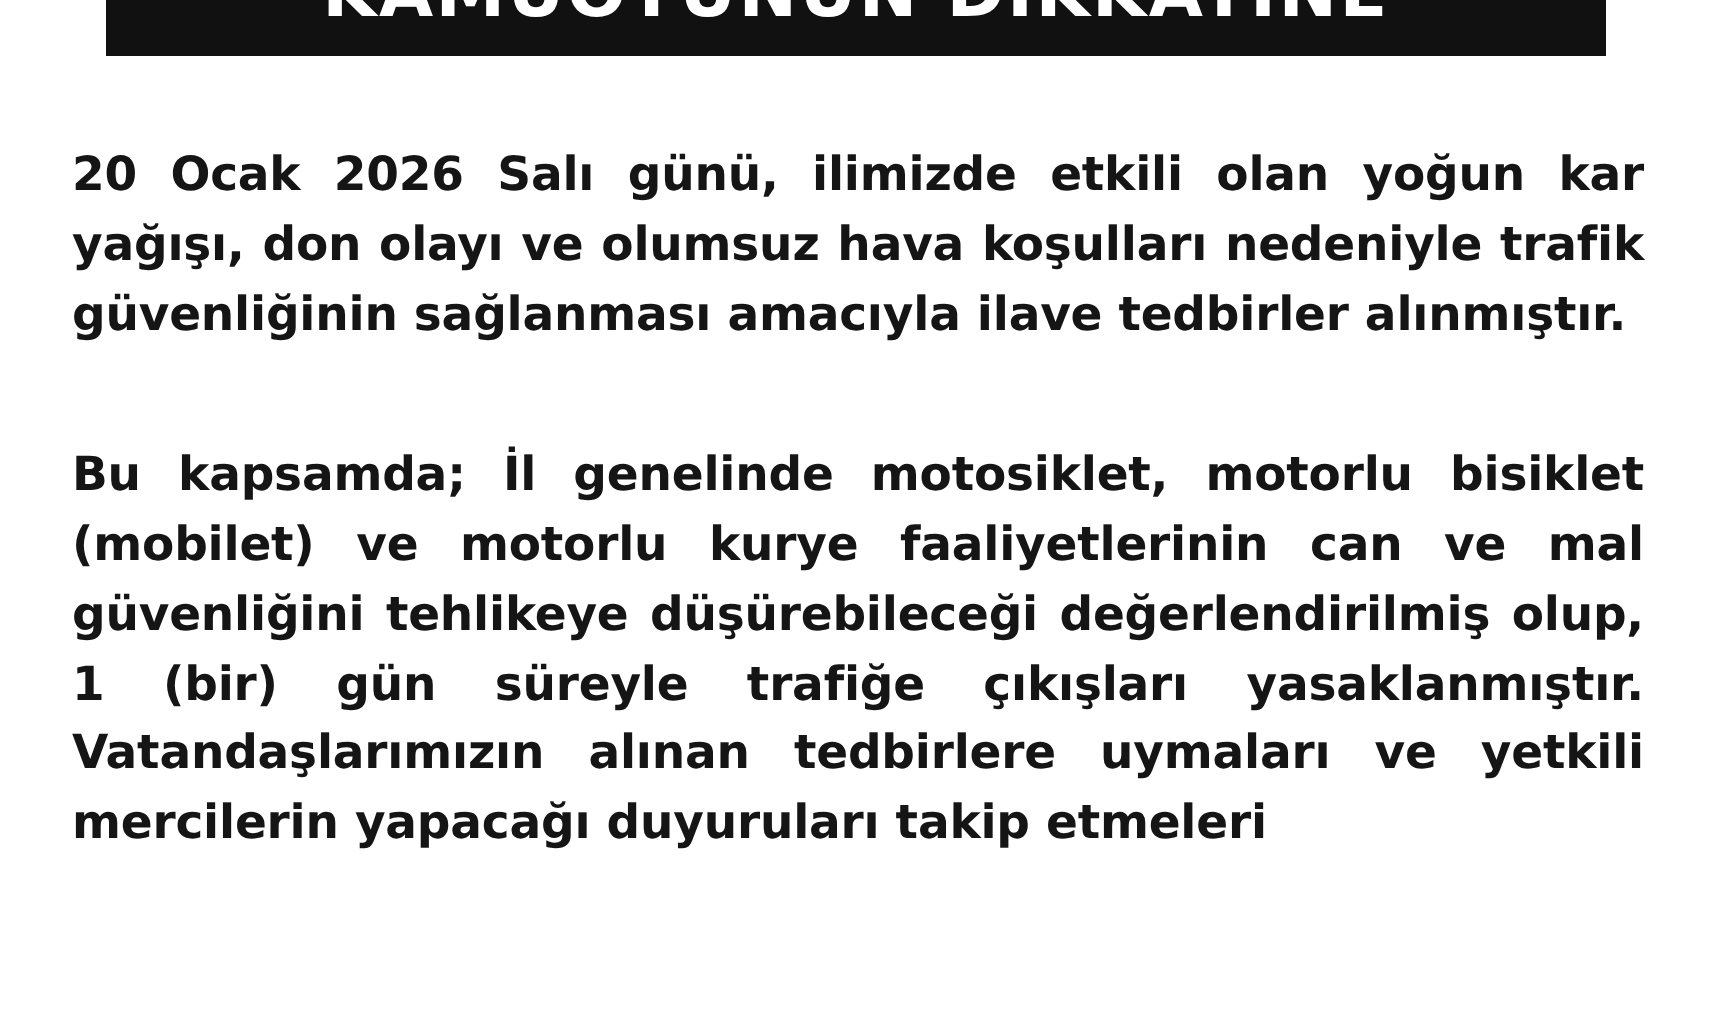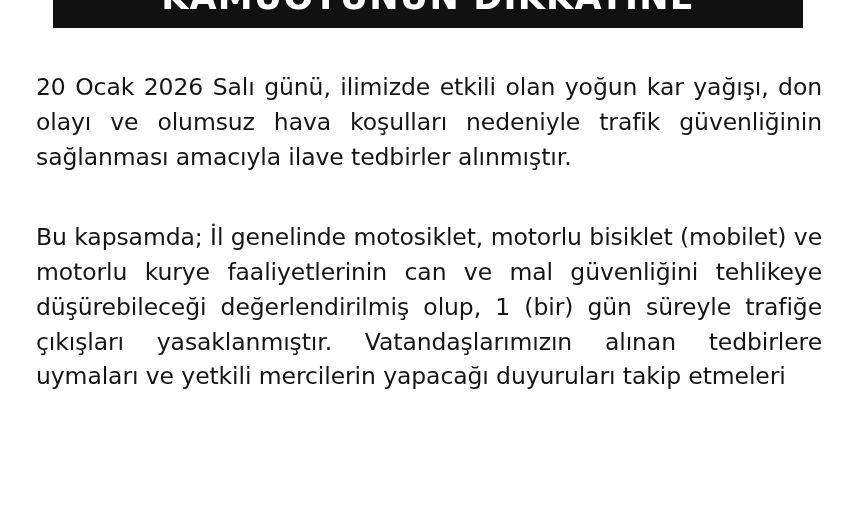--- a/index.html
+++ b/index.html
@@ -41,20 +41,21 @@
     font-size: 35px;
     letter-spacing: 1.2px;
     line-height: 1;
     white-space: nowrap;
   }
   .body-text {
     position: absolute;
     left: 36px;
     right: 34px;
     top: 70px;
+    font-weight: bold;
   }
   .para {
     font-family: "DejaVu Sans", sans-serif;
     font-size: 23.5px;
     line-height: 1.48;
     color: #151515;
     margin: 0 0 28px 0;
     text-align: justify;
     text-justify: inter-word;
     letter-spacing: -0.1px;

